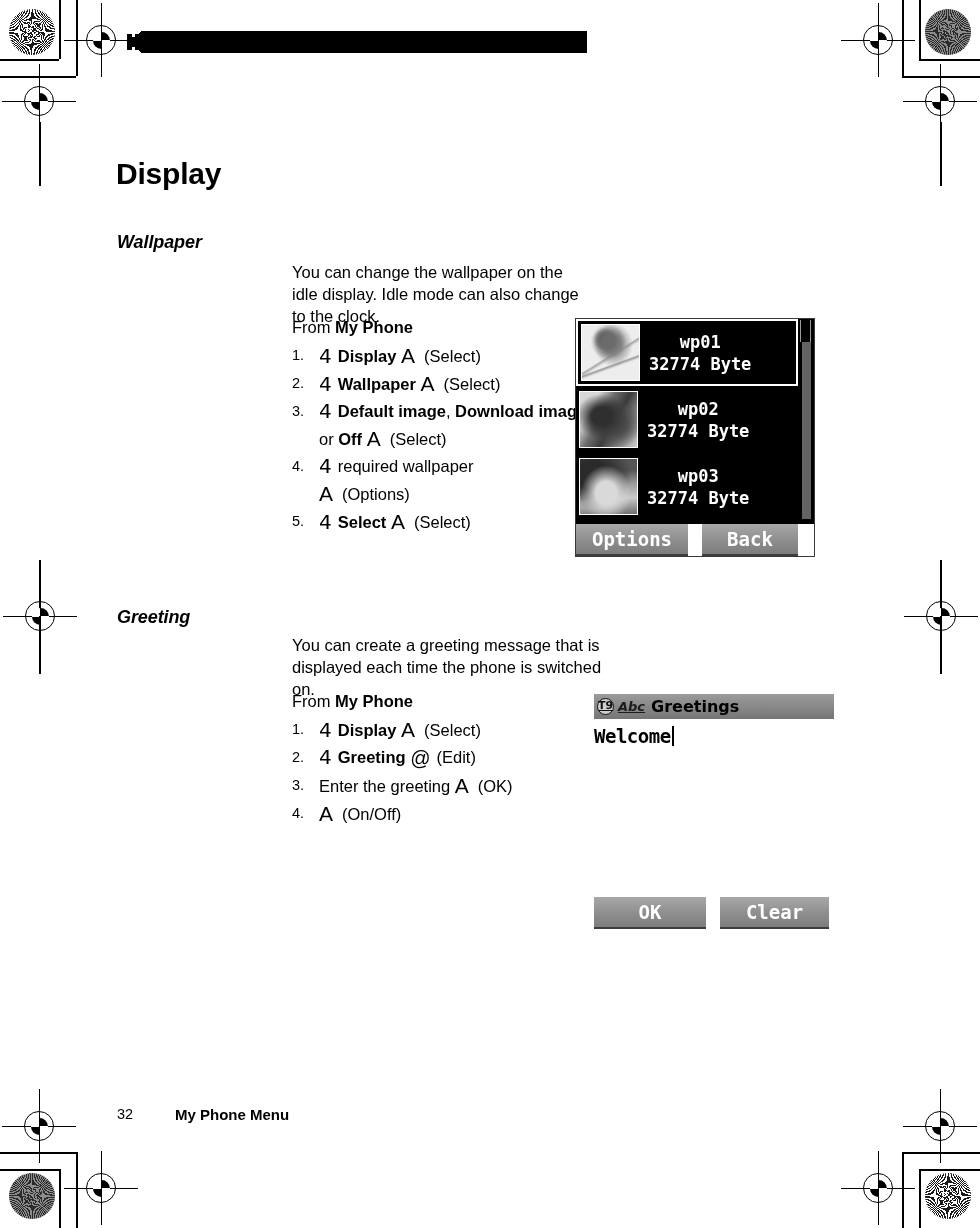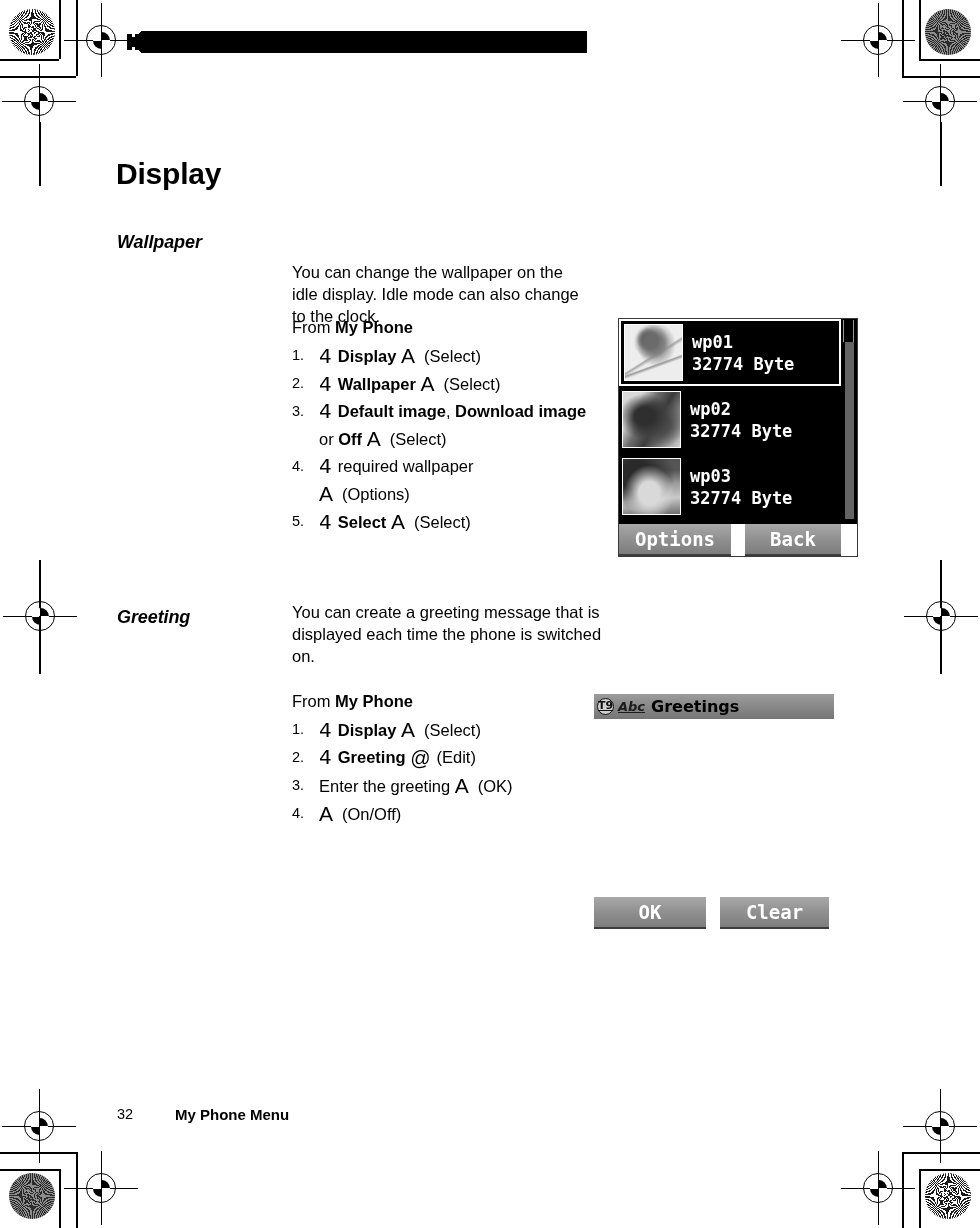--- a/index.html
+++ b/index.html
@@ -178,25 +178,26 @@
   .gap { display: inline-block; width: 9px; }
   .gap-s { display: inline-block; width: 6px; }
 
   
   .phone-shot {
     position: absolute;
     background: #000;
     box-sizing: border-box;
   }
   #wallpaper-shot {
-    left: 618px;
+    left: 575px;
     top: 318px;
     width: 240px;
     height: 239px;
     border: 1px solid #3a3a3a;
+    text-align: center;
   }
   .wp-list {
     position: absolute;
     left: 0; top: 0;
     width: 222px;
     height: 202px;
     background: #000;
   }
   .wp-row {
     position: relative;
@@ -563,21 +564,21 @@
   <div class="wp-scroll-track"></div>
   <div class="wp-scroll-thumb"></div>
   <div class="softkey-bar">
     <div class="softkey" id="sk-options">Options</div>
     <div class="softkey" id="sk-back">Back</div>
   </div>
 </div>
 
 <div class="section-head" id="sec-greeting">Greeting</div>
 
-<div class="body-col" style="top:601px; width:310px;">
+<div class="body-col" style="top:634px; width:310px;">
   <p class="intro">You can create a greeting message that is displayed each time the phone is switched on.</p>
 </div>
 
 <div class="body-col" style="top:690px;">
   <p class="from-line"><span>From </span><b>My Phone</b></p>
   <ol class="steps" style="margin-top:4px;">
     <li>
       <span class="num">1.</span>
       <span class="sym">4</span><span class="gap-s"></span><span class="b">Display</span> <span class="sym-a">A</span><span class="gap"></span><span class="paren">(Select)</span>
     </li>
@@ -595,20 +596,24 @@
     </li>
   </ol>
 </div>
 
 <div id="greeting-shot">
   <div class="gr-titlebar">
     <span class="gr-icon" id="gr-icon-t9">T9</span>
     <span class="gr-icon" id="gr-icon-abc">Abc</span>
     <span class="gr-title">Greetings</span>
   </div>
+  <div class="gr-body">
+    <span class="gr-text">Welcome</span>
+      <span class="gr-caret"></span>
+  </div>
 </div>
 
 <div id="greeting-softkeys">
   <div class="softkey" id="gsk-ok">OK</div>
   <div class="softkey" id="gsk-clear">Clear</div>
 </div>
 
 <div class="footer">
   <span class="pg">32</span>
   <span class="ft">My Phone Menu</span>

